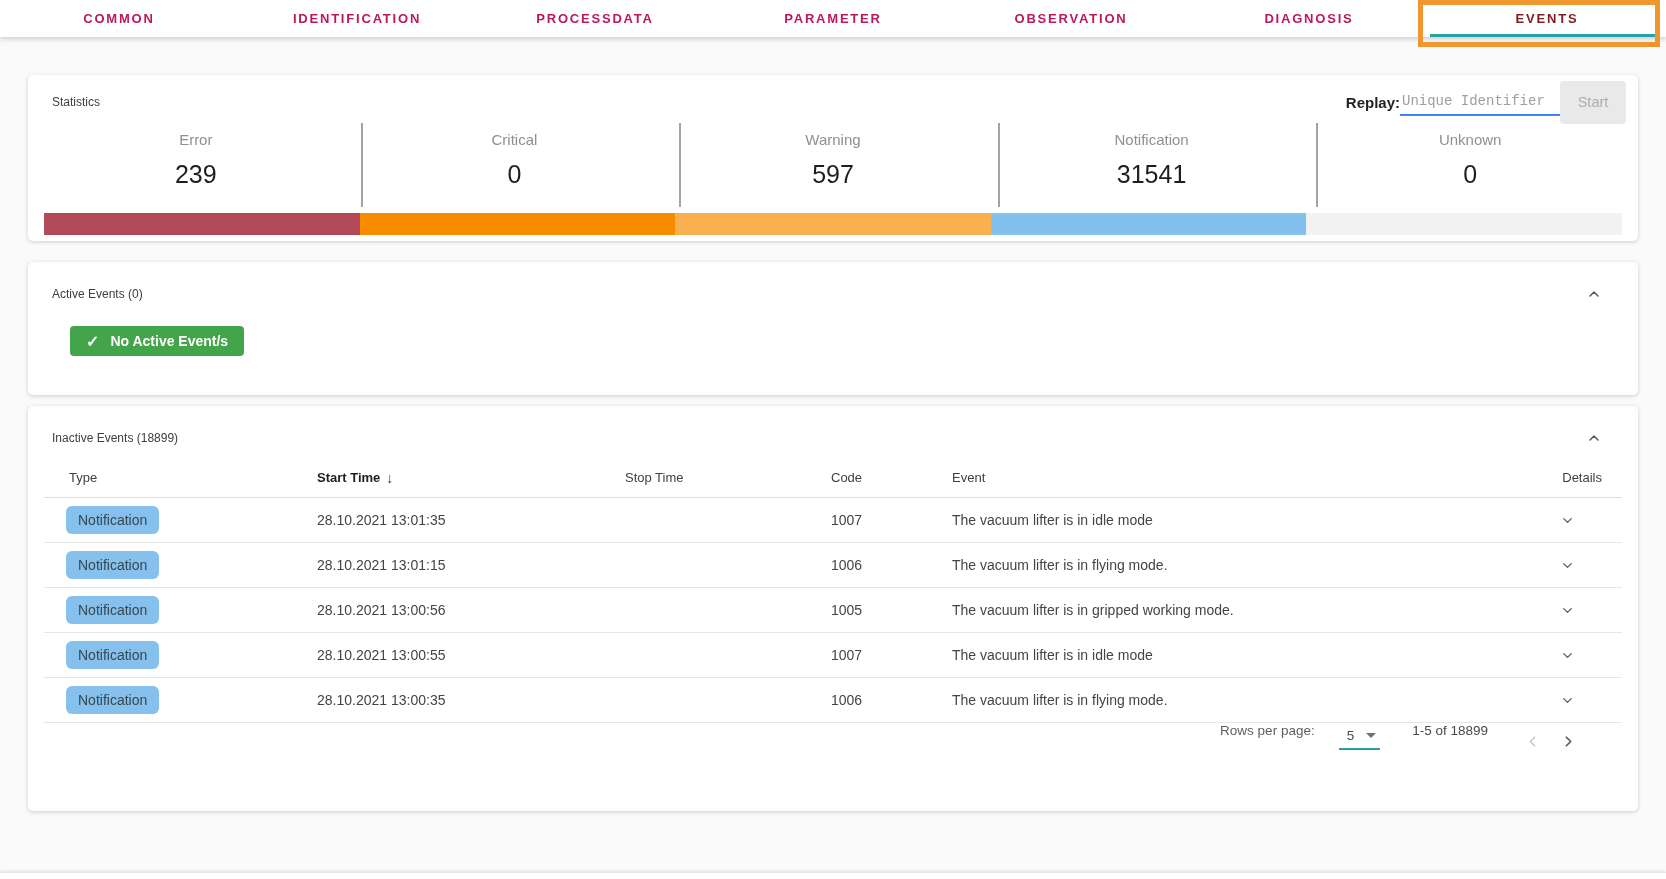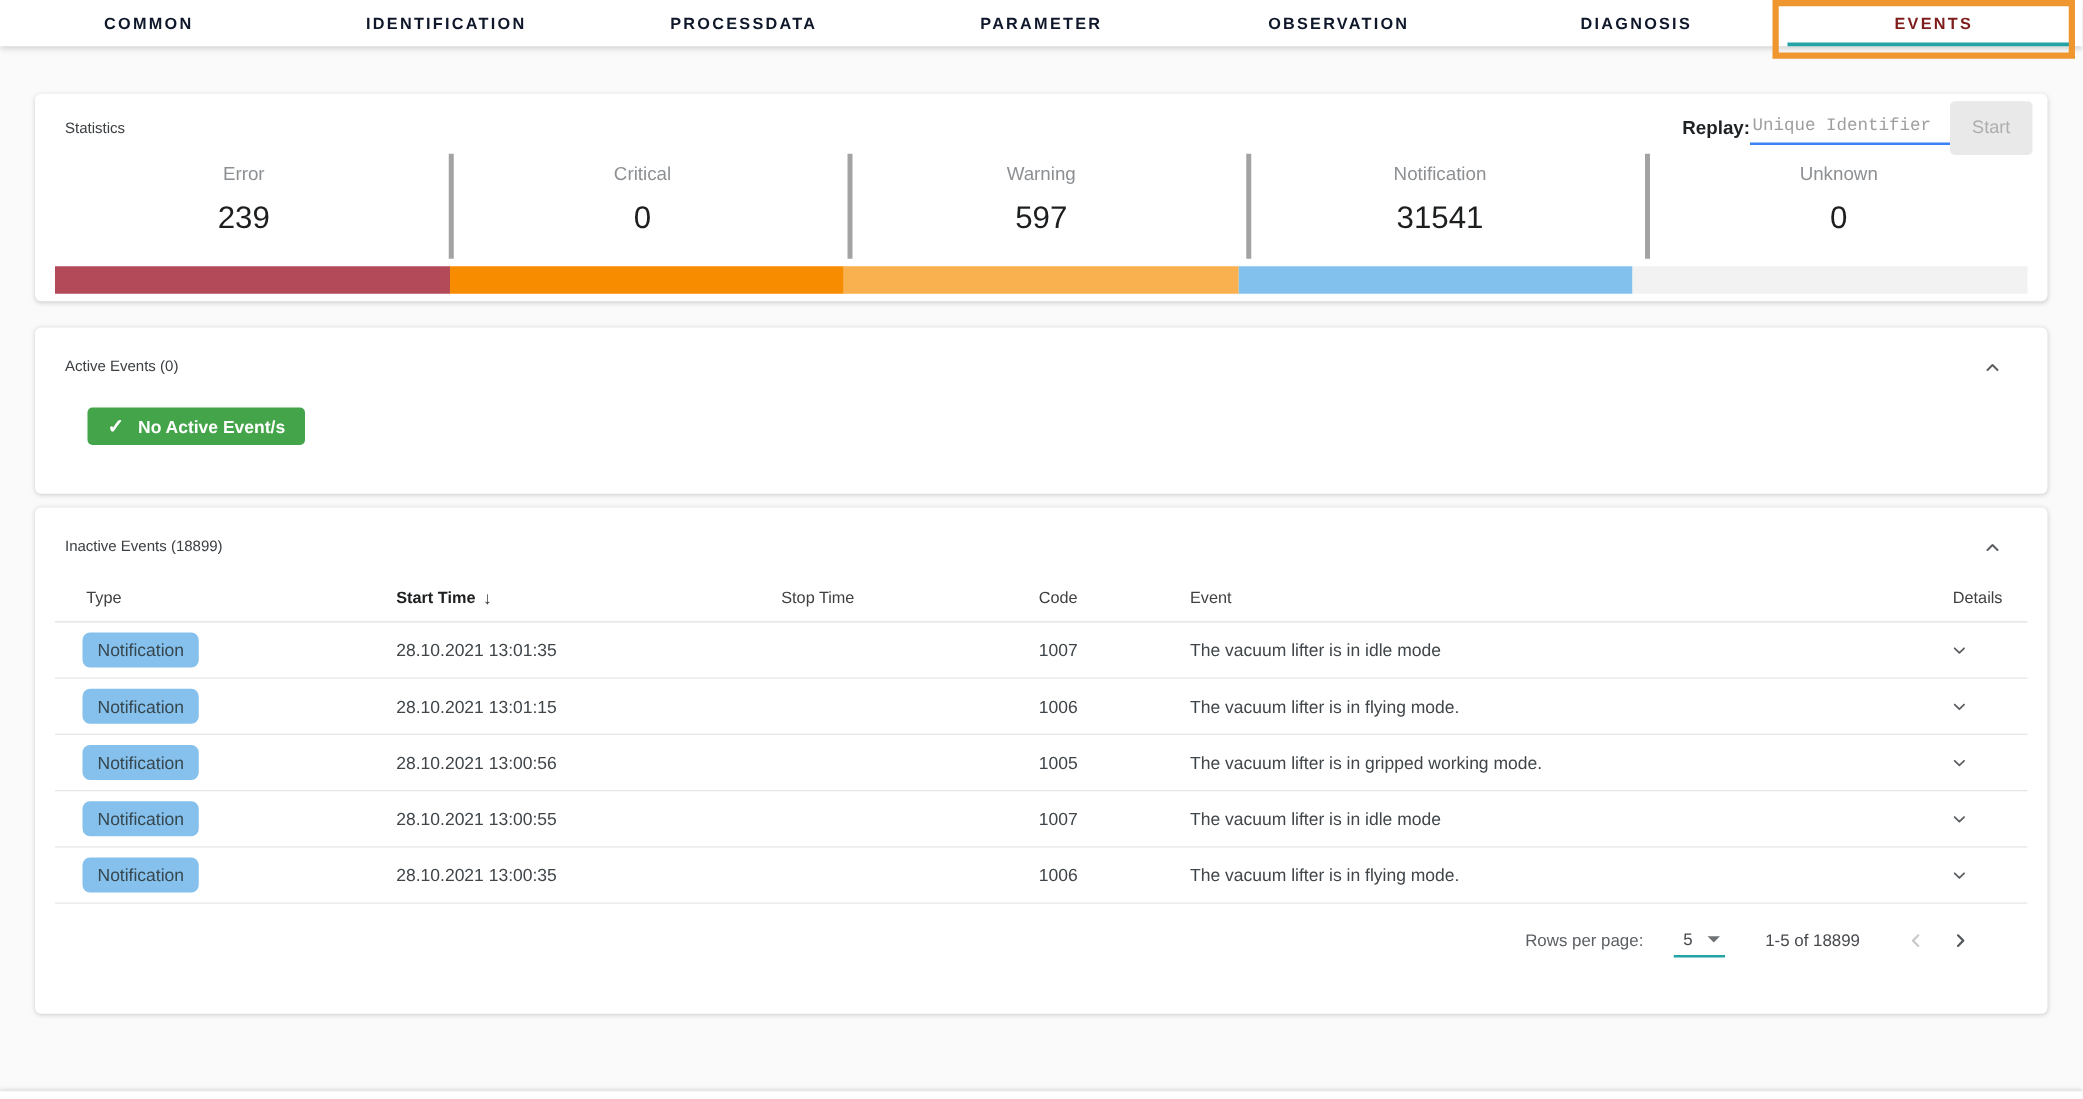--- a/index.html
+++ b/index.html
@@ -22,21 +22,21 @@
     z-index:2;
   }
   .tab {
     flex:1;
     position:relative;
     display:flex; align-items:center; justify-content:center;
     cursor:pointer;
   }
   .tab-label {
     font-size:13px; font-weight:700; letter-spacing:1.8px;
-    color:#0f172a; text-transform:uppercase;
+    color:#be185d; text-transform:uppercase;
   }
   .tab.active .tab-label { color:#7f1d1d; }
   .tab.active::after {
     content:""; position:absolute; left:2px; right:8px; bottom:0;
     height:3px; background:#23a3a3;
   }
   .tab-highlight {
     position:absolute; left:-10px; right:6px; top:0; height:47px;
     border:5px solid #f0962e;
     z-index:5; pointer-events:none;
@@ -61,21 +61,21 @@
     font-family:Liberation Mono, monospace; color:#15803d;
   }
   .replay-input::placeholder { color:#9e9e9e; }
   .start-btn {
     width:66px; height:43px; background:#e9e9e9; color:#aeaeae;
     border:none; border-radius:4px; font-size:14.5px;
     font-family:"Liberation Sans", sans-serif;
   }
   .stats-grid { display:flex; height:84px; margin:0 16px; }
   .stat-col { flex:1; text-align:center; padding-top:8px; }
-  .stat-col + .stat-col { border-left:4px solid #a3a3a3;margin-left:13px; }
+  .stat-col + .stat-col { border-left:2px solid #a3a3a3;margin-left:13px; }
   .stat-label { font-size:15px; color:#8d9093; }
   .stat-value { font-size:25px; color:#1c1e20; margin-top:12px; }
   .stats-bar { display:flex; height:22px; margin:6px 16px 0; }
   .bar-seg { flex:1; }
 
   
   .card-active { margin-top:21px; height:133px; position:relative; padding:22px 0 0 24px; }
   .collapse-btn {
     position:absolute; top:22px; right:34px;
     background:none; border:none; padding:2px; cursor:pointer; line-height:0;
@@ -107,21 +107,21 @@
   .type-badge {
     margin-left:22px; width:fit-content;
     background:#85c1ec; color:#37474f; font-size:14px;
     padding:6px 12px; border-radius:6px;
   }
   .details-cell { display:flex; justify-content:center; }
   .row-chevron { background:none; border:none; padding:4px; cursor:pointer; line-height:0; }
 
   
   .pagination {
-    display:flex; align-items:center; justify-content:flex-end;
+    display:flex; align-items:flex-start; justify-content:flex-end;
     height:58px; padding-right:52px; font-size:13.5px; color:#46494d;
   }
   .rpp-label { color:#5b5f63; margin-right:24px; }
   .rpp-select {
     display:flex; align-items:center; gap:12px;
     border-bottom:2px solid #23a3a3; padding:5px 4px 5px 8px;
     margin-right:32px; cursor:pointer;
   }
   .caret-down {
     width:0; height:0;

